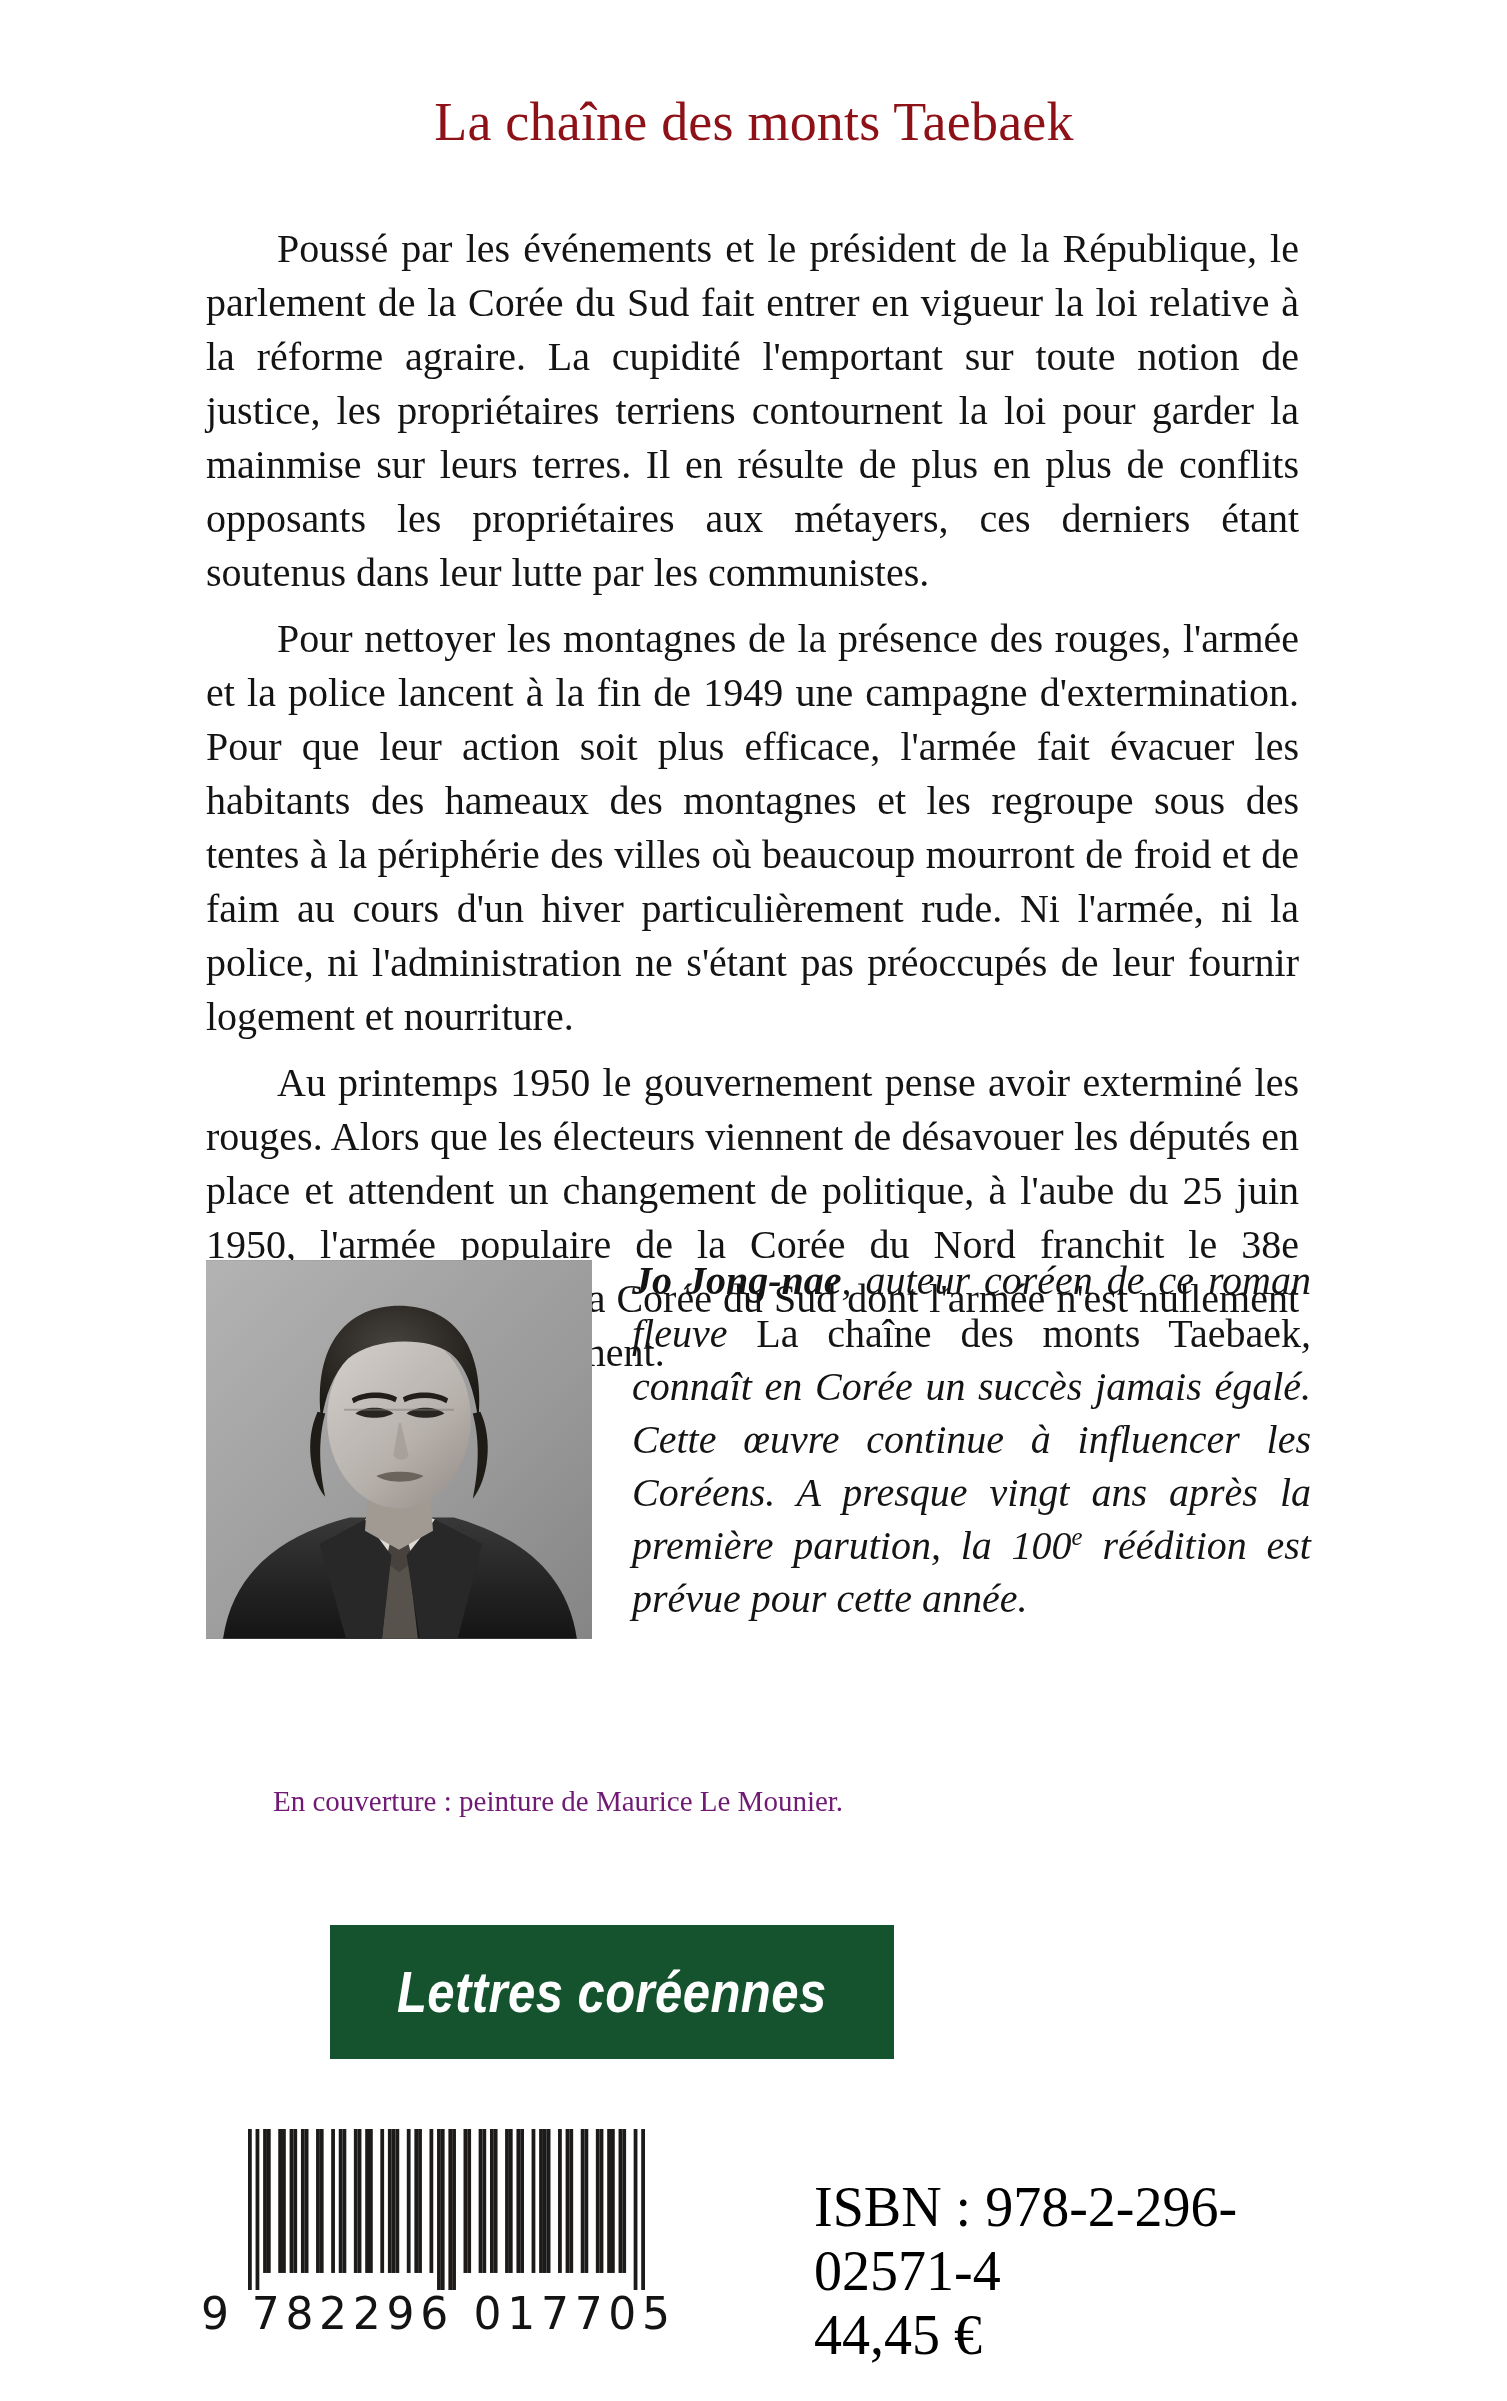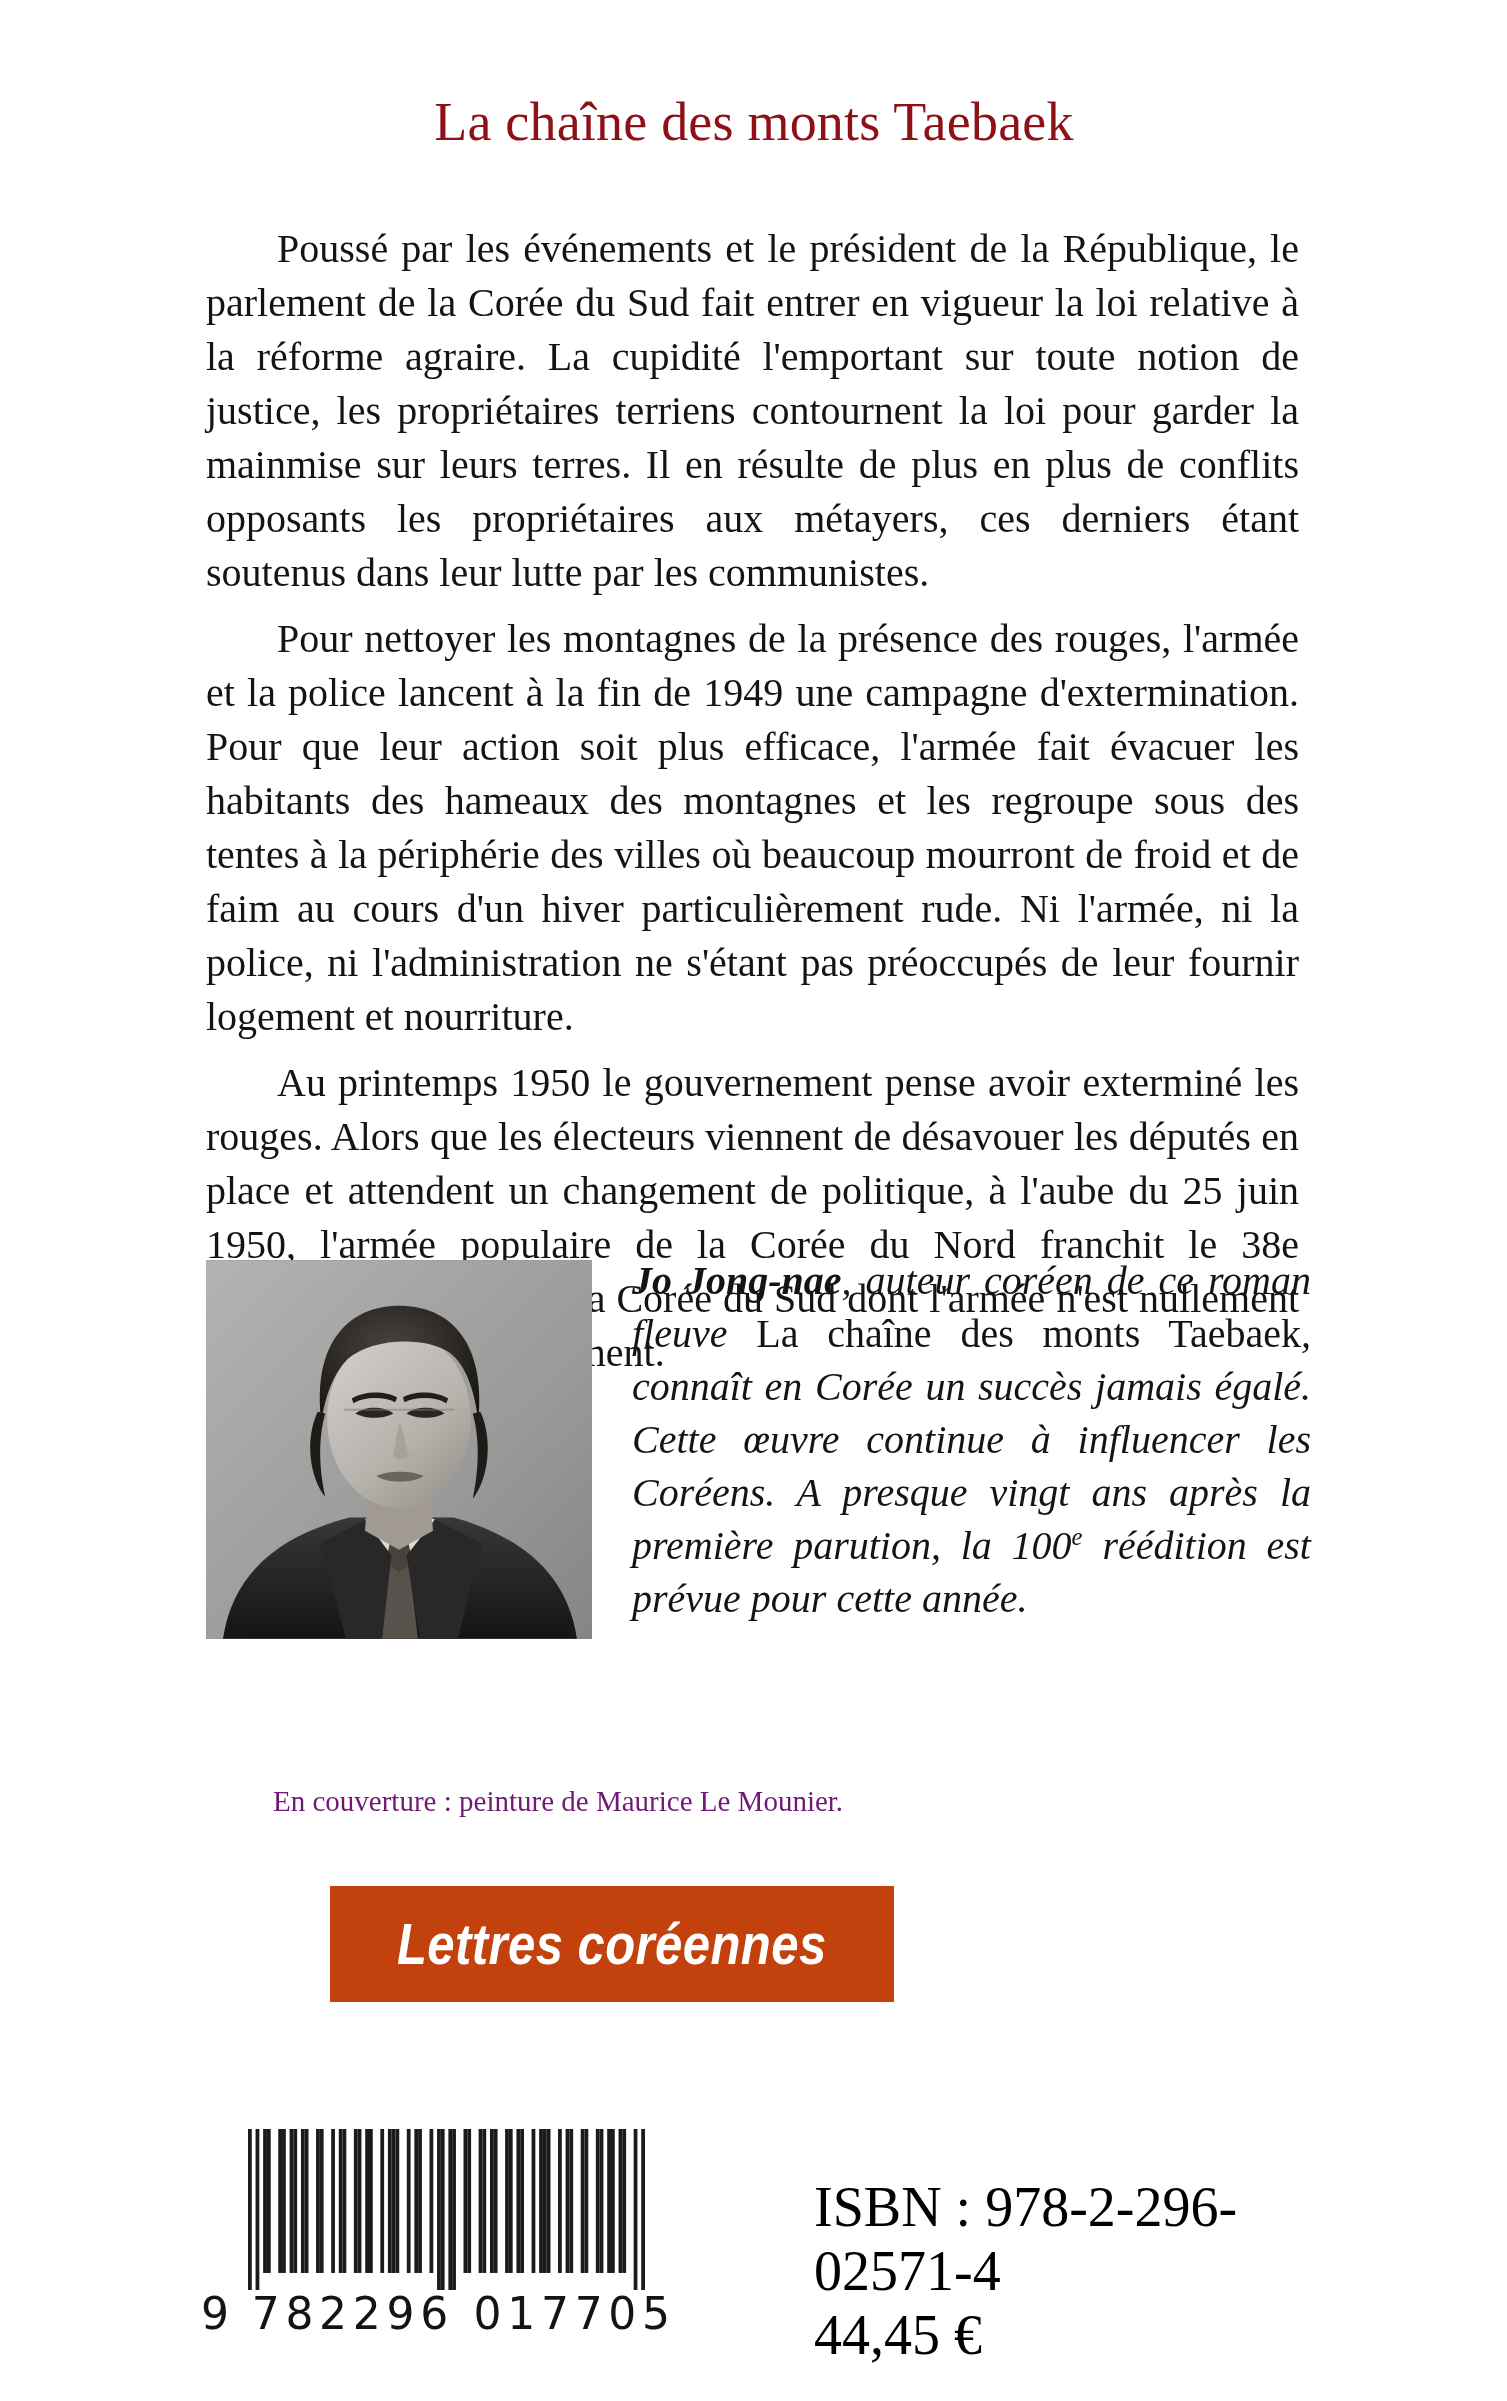--- a/index.html
+++ b/index.html
@@ -97,24 +97,24 @@
     top: 1779px;
     font-size: 29px;
     line-height: 45px;
     color: #701a75;
   }
 
   
   #collection-banner {
     position: absolute;
     left: 330px;
-    top: 1886px;
+    top: 1925px;
     width: 564px;
-    height: 116px;
-    background: #c2410c;
+    height: 134px;
+    background: #14532d;
     display: flex;
     align-items: center;
     justify-content: center;
   }
   #collection-banner .label {
     color: #ffffff;
     font-family: "Liberation Sans Narrow", "Liberation Sans", "DejaVu Sans", sans-serif;
     font-weight: bold;
     font-style: italic;
     font-size: 57px;

